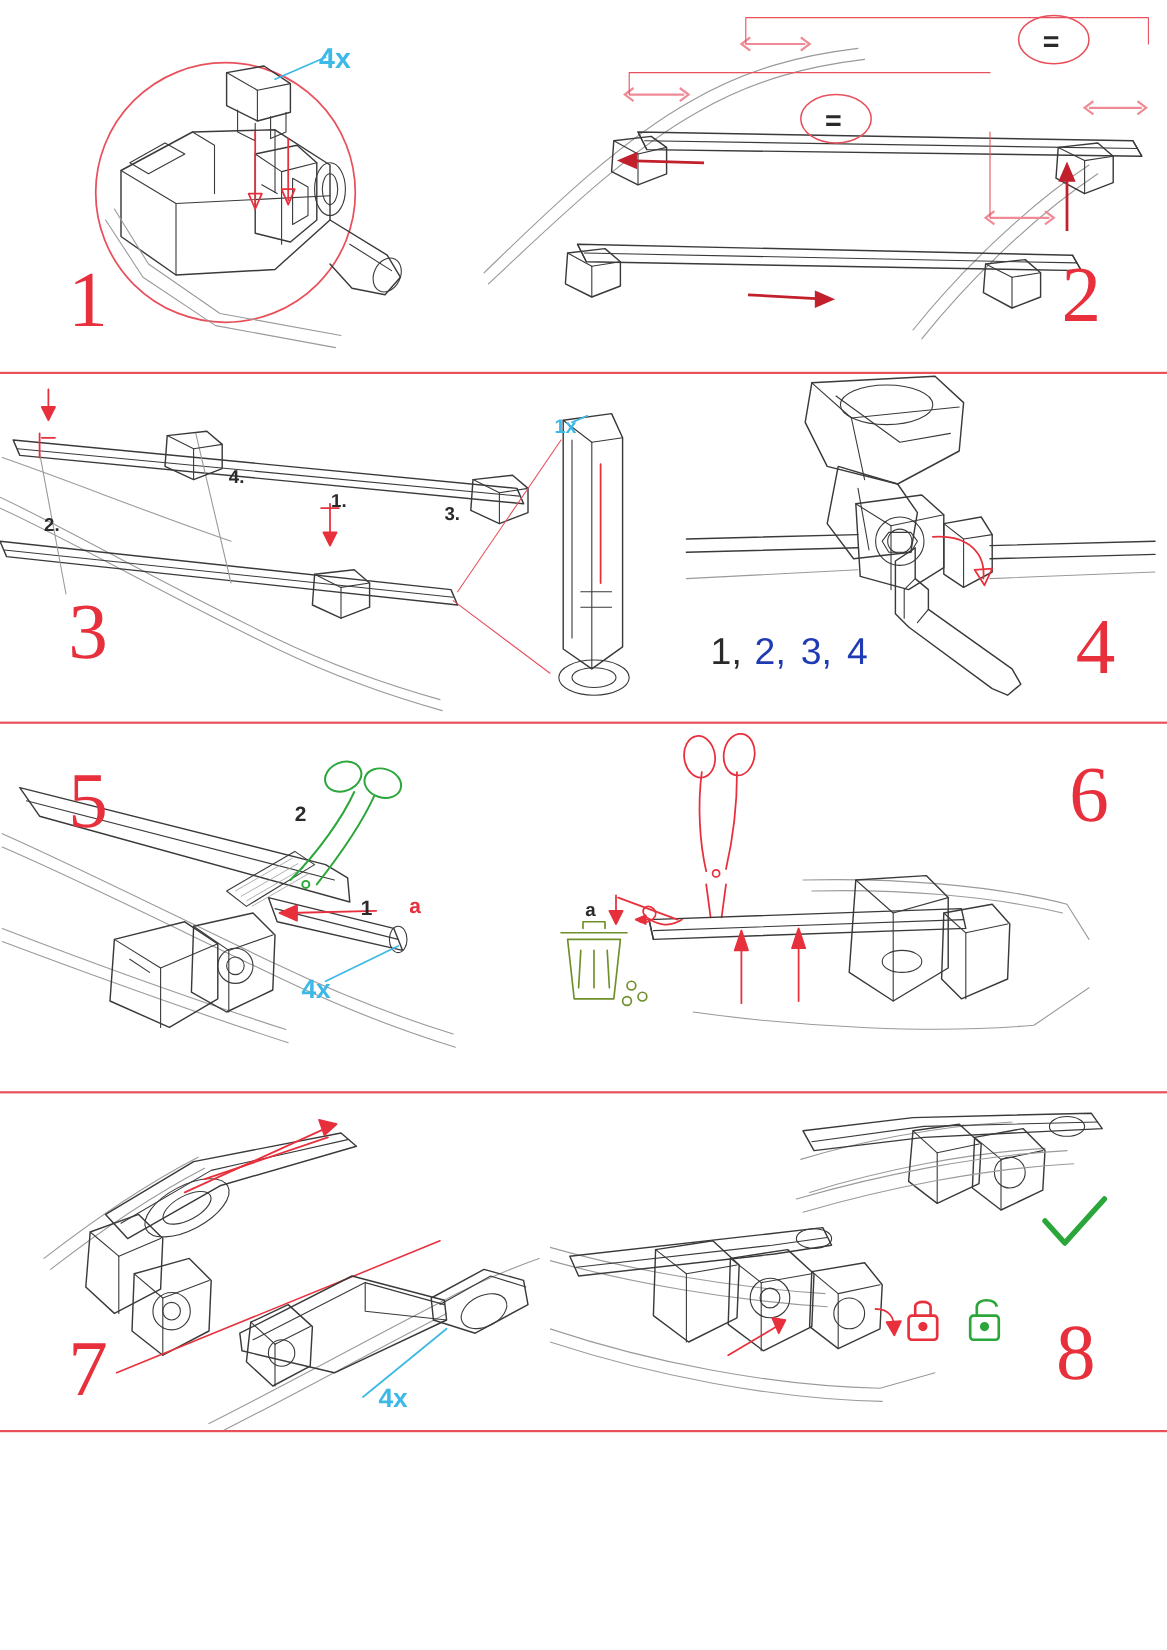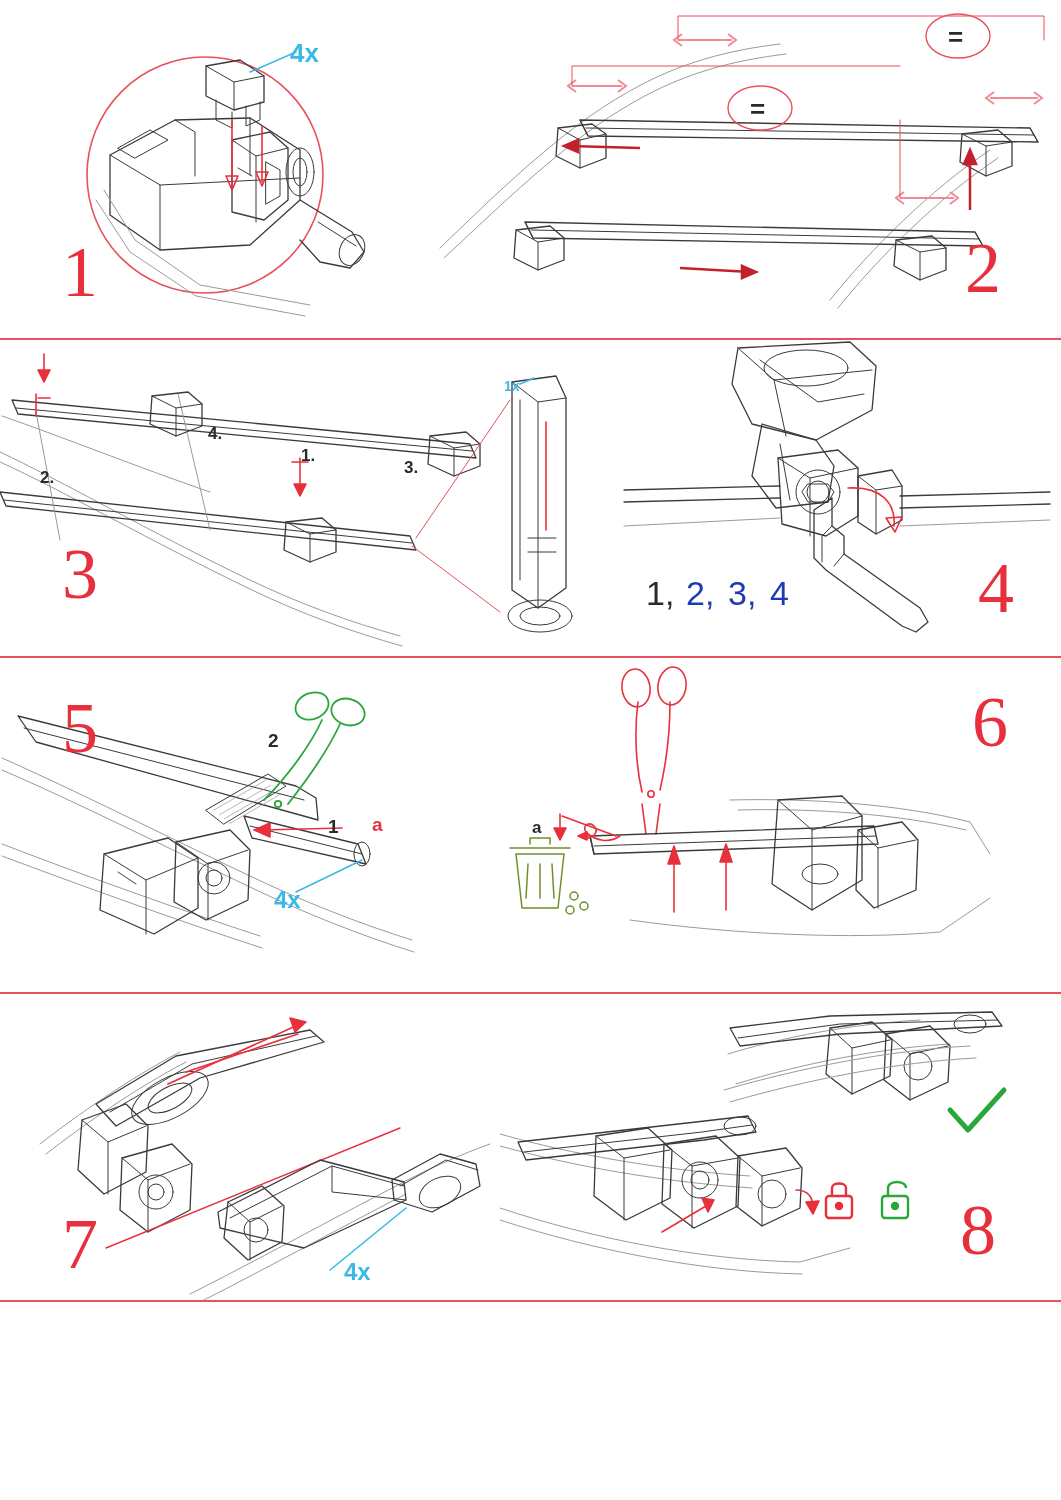--- a/index.html
+++ b/index.html
@@ -208,21 +208,21 @@
           <path d="M38 58 L50 58"></path>
         <path d="M300 118 L300 150"></path>
           <path d="M294 144 L300 156 L306 144 Z" fill="#e8303c"></path>
         <path d="M292 122 L308 122"></path>
       </g>
     </svg>
     <div class="lbl dk" style="left:208px;top:84px;font-size:17px;font-weight:600">4.</div>
     <div class="lbl dk" style="left:301px;top:106px;font-size:17px;font-weight:600">1.</div>
     <div class="lbl dk" style="left:40px;top:128px;font-size:17px;font-weight:600">2.</div>
     <div class="lbl dk" style="left:404px;top:118px;font-size:17px;font-weight:600">3.</div>
-    <div class="lbl cy" style="left:504px;top:38px;font-size:14px;font-weight:600">1x</div>
+    <div class="lbl cy" style="left:504px;top:38px;font-size:18px;font-weight:600">1x</div>
     <div class="stepnum" style="left:62px;top:198px">3</div>
   </div>
 
   <div class="panel" style="left:610px;top:340px;width:451px;height:316px">
     <svg width="451" height="316" viewBox="0 0 451 316">
 
       <path class="st" d="M128 8 L240 2 L266 26 L262 70 L206 100 L142 84 L122 44 Z" fill="#fff"></path>
       <path class="st2" d="M128 8 L164 40 L262 30"></path>
       <path class="st2" d="M164 40 L176 96"></path>
       <path class="st2" d="M150 20 L208 62 L254 54"></path>

